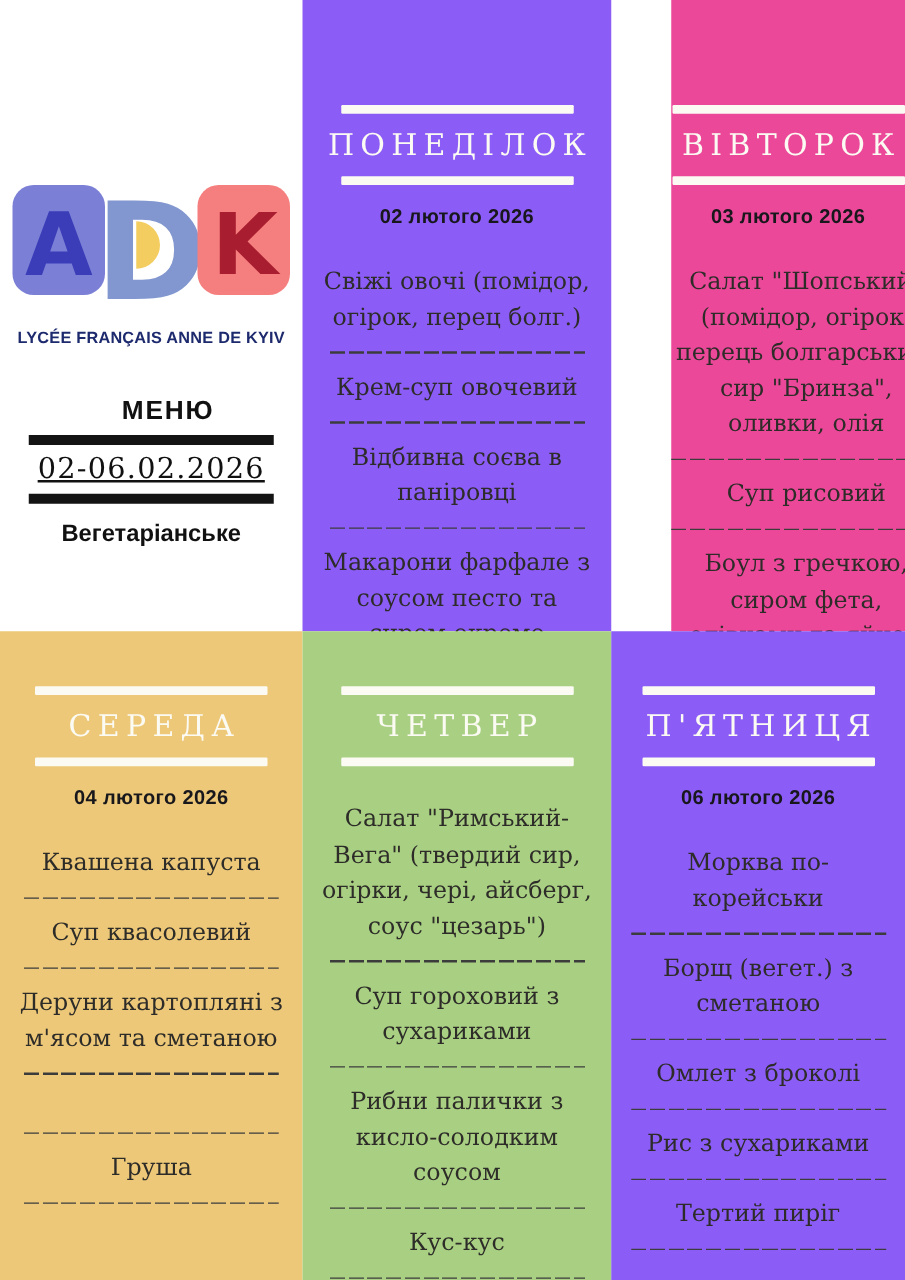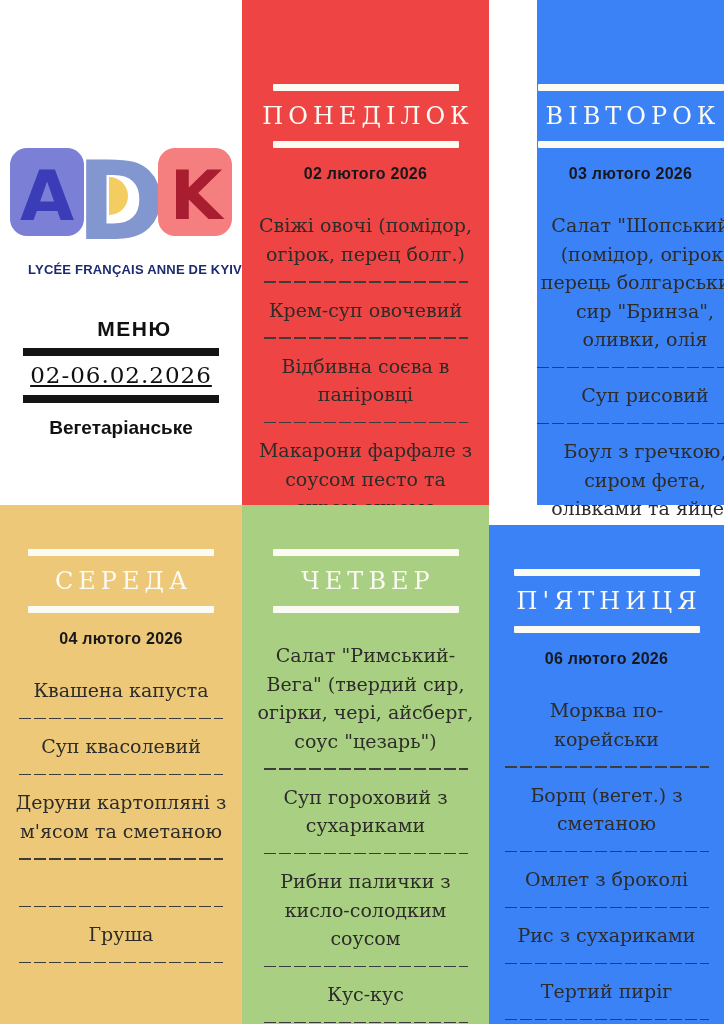--- a/index.html
+++ b/index.html
@@ -71,48 +71,48 @@
 
   <section class="info">
     <svg class="logo" width="226" height="116" viewBox="0 0 226 116">
       <text x="113" y="95" text-anchor="middle" font-family="DejaVu Sans, sans-serif" font-size="108" font-weight="bold" fill="#8297cf">D</text>
       <path d="M 101 33 a 19 19 0 0 1 0 38 Z" fill="#f3cd5f"></path>
       <rect x="2" y="4" width="74" height="88" rx="17" fill="#7b80d6"></rect>
       <text x="39" y="76" text-anchor="middle" font-family="DejaVu Sans, sans-serif" font-size="70" font-weight="bold" fill="#3a3cb8">A</text>
       <rect x="150" y="4" width="74" height="88" rx="17" fill="#f57f7e"></rect>
       <text x="188" y="75" text-anchor="middle" font-family="DejaVu Sans, sans-serif" font-size="68" font-weight="bold" fill="#a91d31">K</text>
     </svg>
-    <div class="school" style="color: rgb(30, 42, 110); text-align: right;">LYCÉE FRANÇAIS ANNE DE KYIV</div>
+    <div class="school" style="color: rgb(30, 42, 110);">LYCÉE FRANÇAIS ANNE DE KYIV</div>
     <div class="menu-label">МЕНЮ</div>
     <div class="rule" style="background-color: rgb(20, 20, 20);"></div>
     <div class="week">02-06.02.2026</div>
     <div class="rule" style="background-color: rgb(20, 20, 20);"></div>
     <div class="type">Вегетаріанське</div>
   </section>
 
-  <section class="day row1" style="background-color: #ef4444;">
+  <section class="day row1" style="background-color: #8b5cf6;">
     <div class="bar"></div>
     <h2 class="day-title">ПОНЕДІЛОК</h2>
     <div class="bar"></div>
     <div class="day-date">02 лютого 2026</div>
     <div class="menu">
       <div class="item">Свіжі овочі (помідор, огірок, перец болг.)</div>
       <div class="sep"></div>
       <div class="item">Крем-суп овочевий</div>
       <div class="sep"></div>
       <div class="item">Відбивна соєва в паніровці</div>
       <div class="sep"></div>
       <div class="item">Макарони фарфале з соусом песто та сиром окремо</div>
       <div class="sep"></div>
       <div class="item">Макарони</div>
       <div class="sep"></div>
     </div>
   </section>
 
-  <section class="day row1" style="background-color: #3b82f6; margin-left: 48px;">
+  <section class="day row1" style="background-color: #ec4899; margin-left: 48px;">
     <div class="bar"></div>
     <h2 class="day-title">ВІВТОРОК</h2>
     <div class="bar"></div>
     <div class="day-date">03 лютого 2026</div>
     <div class="menu">
       <div class="item">Салат "Шопський" (помідор, огірок, перець болгарський, сир "Бринза", оливки, олія</div>
       <div class="sep"></div>
       <div class="item">Суп рисовий</div>
       <div class="sep"></div>
       <div class="item">Боул з гречкою, сиром фета, олівками та яйцем пашот</div>
@@ -154,21 +154,21 @@
       <div class="sep"></div>
       <div class="item">Рибни палички з кисло-солодким соусом</div>
       <div class="sep"></div>
       <div class="item">Кус-кус</div>
       <div class="sep"></div>
       <div class="item">Апельсин</div>
 
     </div>
   </section>
 
-  <section class="day row2" style="background-color: #3b82f6; margin-top: 20px;">
+  <section class="day row2" style="background-color: #8b5cf6;">
     <div class="bar"></div>
     <h2 class="day-title">П'ЯТНИЦЯ</h2>
     <div class="bar"></div>
     <div class="day-date">06 лютого 2026</div>
     <div class="menu">
       <div class="item">Морква по-корейськи</div>
       <div class="sep"></div>
       <div class="item">Борщ (вегет.) з сметаною</div>
       <div class="sep"></div>
       <div class="item">Омлет з броколі</div>

